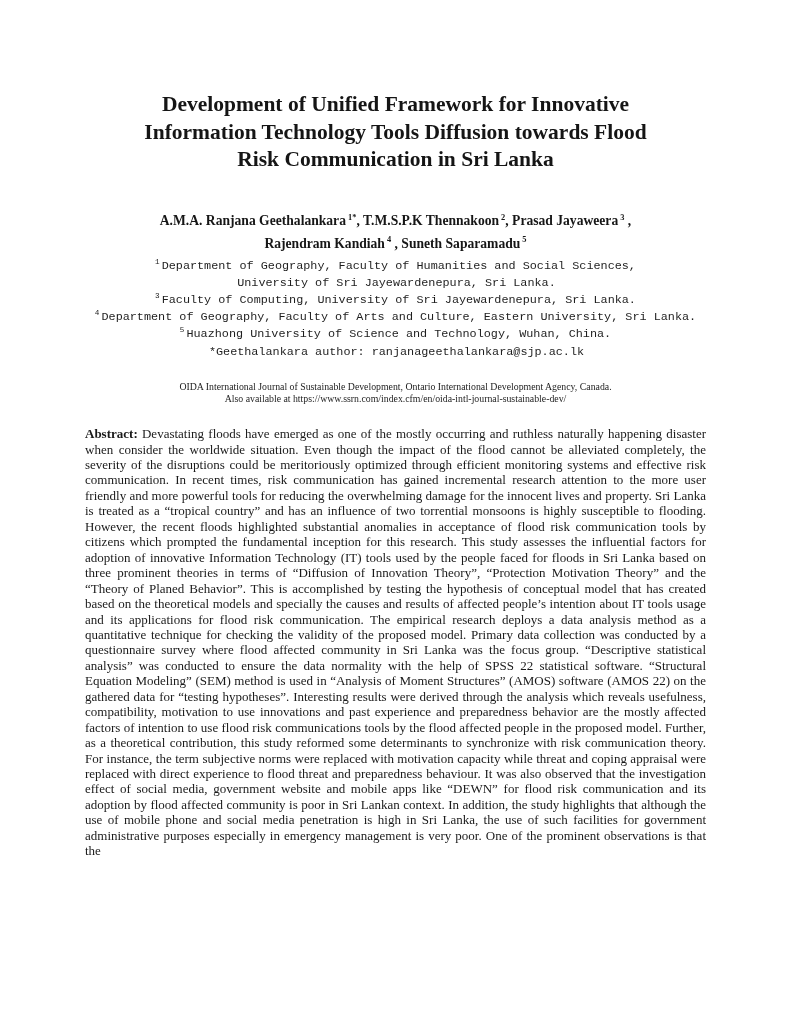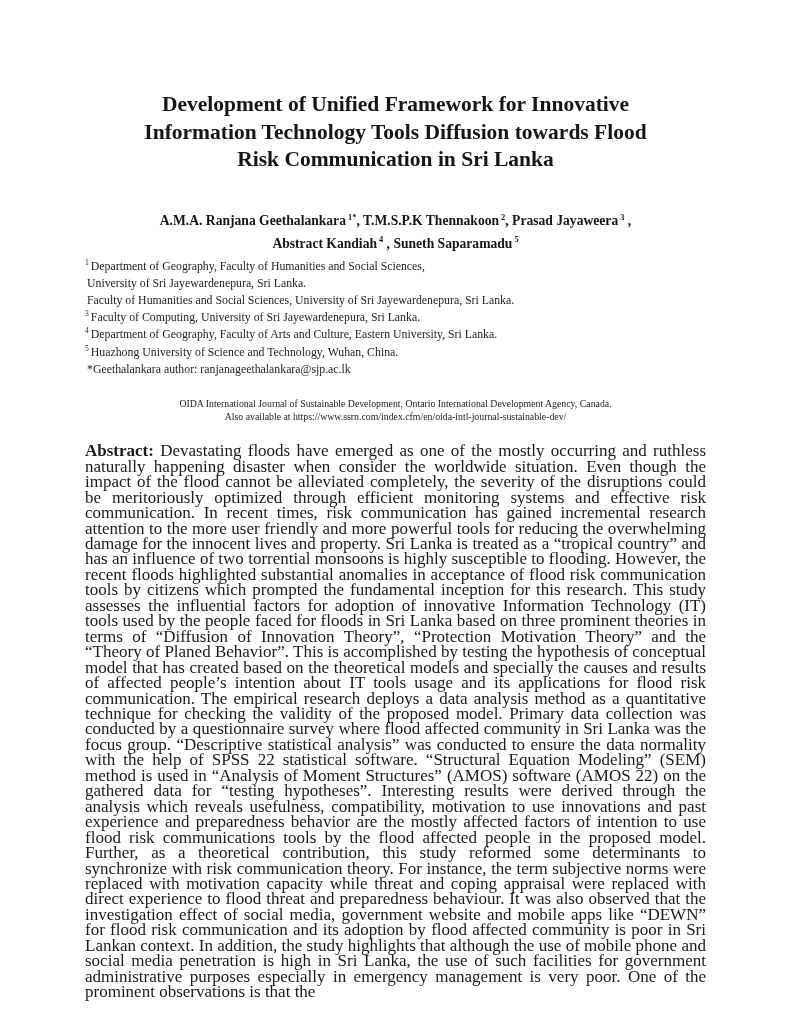--- a/index.html
+++ b/index.html
@@ -30,65 +30,66 @@
     font-size: 13.6px;
     line-height: 19px;
     color: #161616;
   }
   .authors sup {
     font-size: 0.62em;
     padding-left: 2px;
   }
   .affiliations {
     margin-top: 3px;
+    text-align: center;
     font-size: 11.8px;
     line-height: 13.3px;
     color: #1e1e1e;
+    font-family: Liberation Mono, monospace;
   }
   .affil-line sup {
     font-size: 0.65em;
     margin-right: 2px;
   }
   .pub-block {
     margin-top: 22px;
     text-align: center;
     font-size: 9.8px;
     line-height: 12.6px;
     color: #222;
   }
   .abstract {
     margin-top: 20px;
     width: 621px;
     text-align: justify;
-    font-size: 17px;
+    font-size: 13px;
     line-height: 15.45px;
     color: #1a1a1a;
   }
   .abstract-label { font-weight: bold; }
 </style>
 </head>
 <body>
 
 <div class="page">
 
   <div class="title">
     <div>Development of Unified Framework for Innovative</div>
     <div>Information Technology Tools Diffusion towards Flood</div>
     <div>Risk Communication in Sri Lanka</div>
   </div>
 
   <div class="authors">
     <span class="author"><span>A.M.A. Ranjana Geethalankara</span><sup>1*</sup><span>, </span></span><span class="author"><span>T.M.S.P.K Thennakoon</span><sup>2</sup><span>, </span></span><span class="author"><span>Prasad Jayaweera</span><sup>3</sup><span> ,</span></span><br>
-    <span class="author"><span>Abstract Kandiah</span><sup>4</sup><span> , </span></span><span class="author"><span>Suneth Saparamadu</span><sup>5</sup></span>
+    <span class="author"><span>Rajendram Kandiah</span><sup>4</sup><span> , </span></span><span class="author"><span>Suneth Saparamadu</span><sup>5</sup></span>
   </div>
 
   <div class="affiliations">
     <div class="affil-line"><sup>1</sup><span>Department of Geography, Faculty of Humanities and Social Sciences,</span></div>
     <div class="affil-line"><sup></sup><span>University of Sri Jayewardenepura, Sri Lanka.</span></div>
-    <div class="affil-line"><sup></sup><span>Faculty of Humanities and Social Sciences, University of Sri Jayewardenepura, Sri Lanka.</span></div>
     <div class="affil-line"><sup>3</sup><span>Faculty of Computing, University of Sri Jayewardenepura, Sri Lanka.</span></div>
     <div class="affil-line"><sup>4</sup><span>Department of Geography, Faculty of Arts and Culture, Eastern University, Sri Lanka.</span></div>
     <div class="affil-line"><sup>5</sup><span>Huazhong University of Science and Technology, Wuhan, China.</span></div>
     <div class="affil-line"><sup></sup><span>*Geethalankara author: ranjanageethalankara@sjp.ac.lk</span></div>
   </div>
 
   <div class="pub-block">
     <div>OIDA International Journal of Sustainable Development, Ontario International Development Agency, Canada.</div>
     <div>Also available at https://www.ssrn.com/index.cfm/en/oida-intl-journal-sustainable-dev/</div>
   </div>

